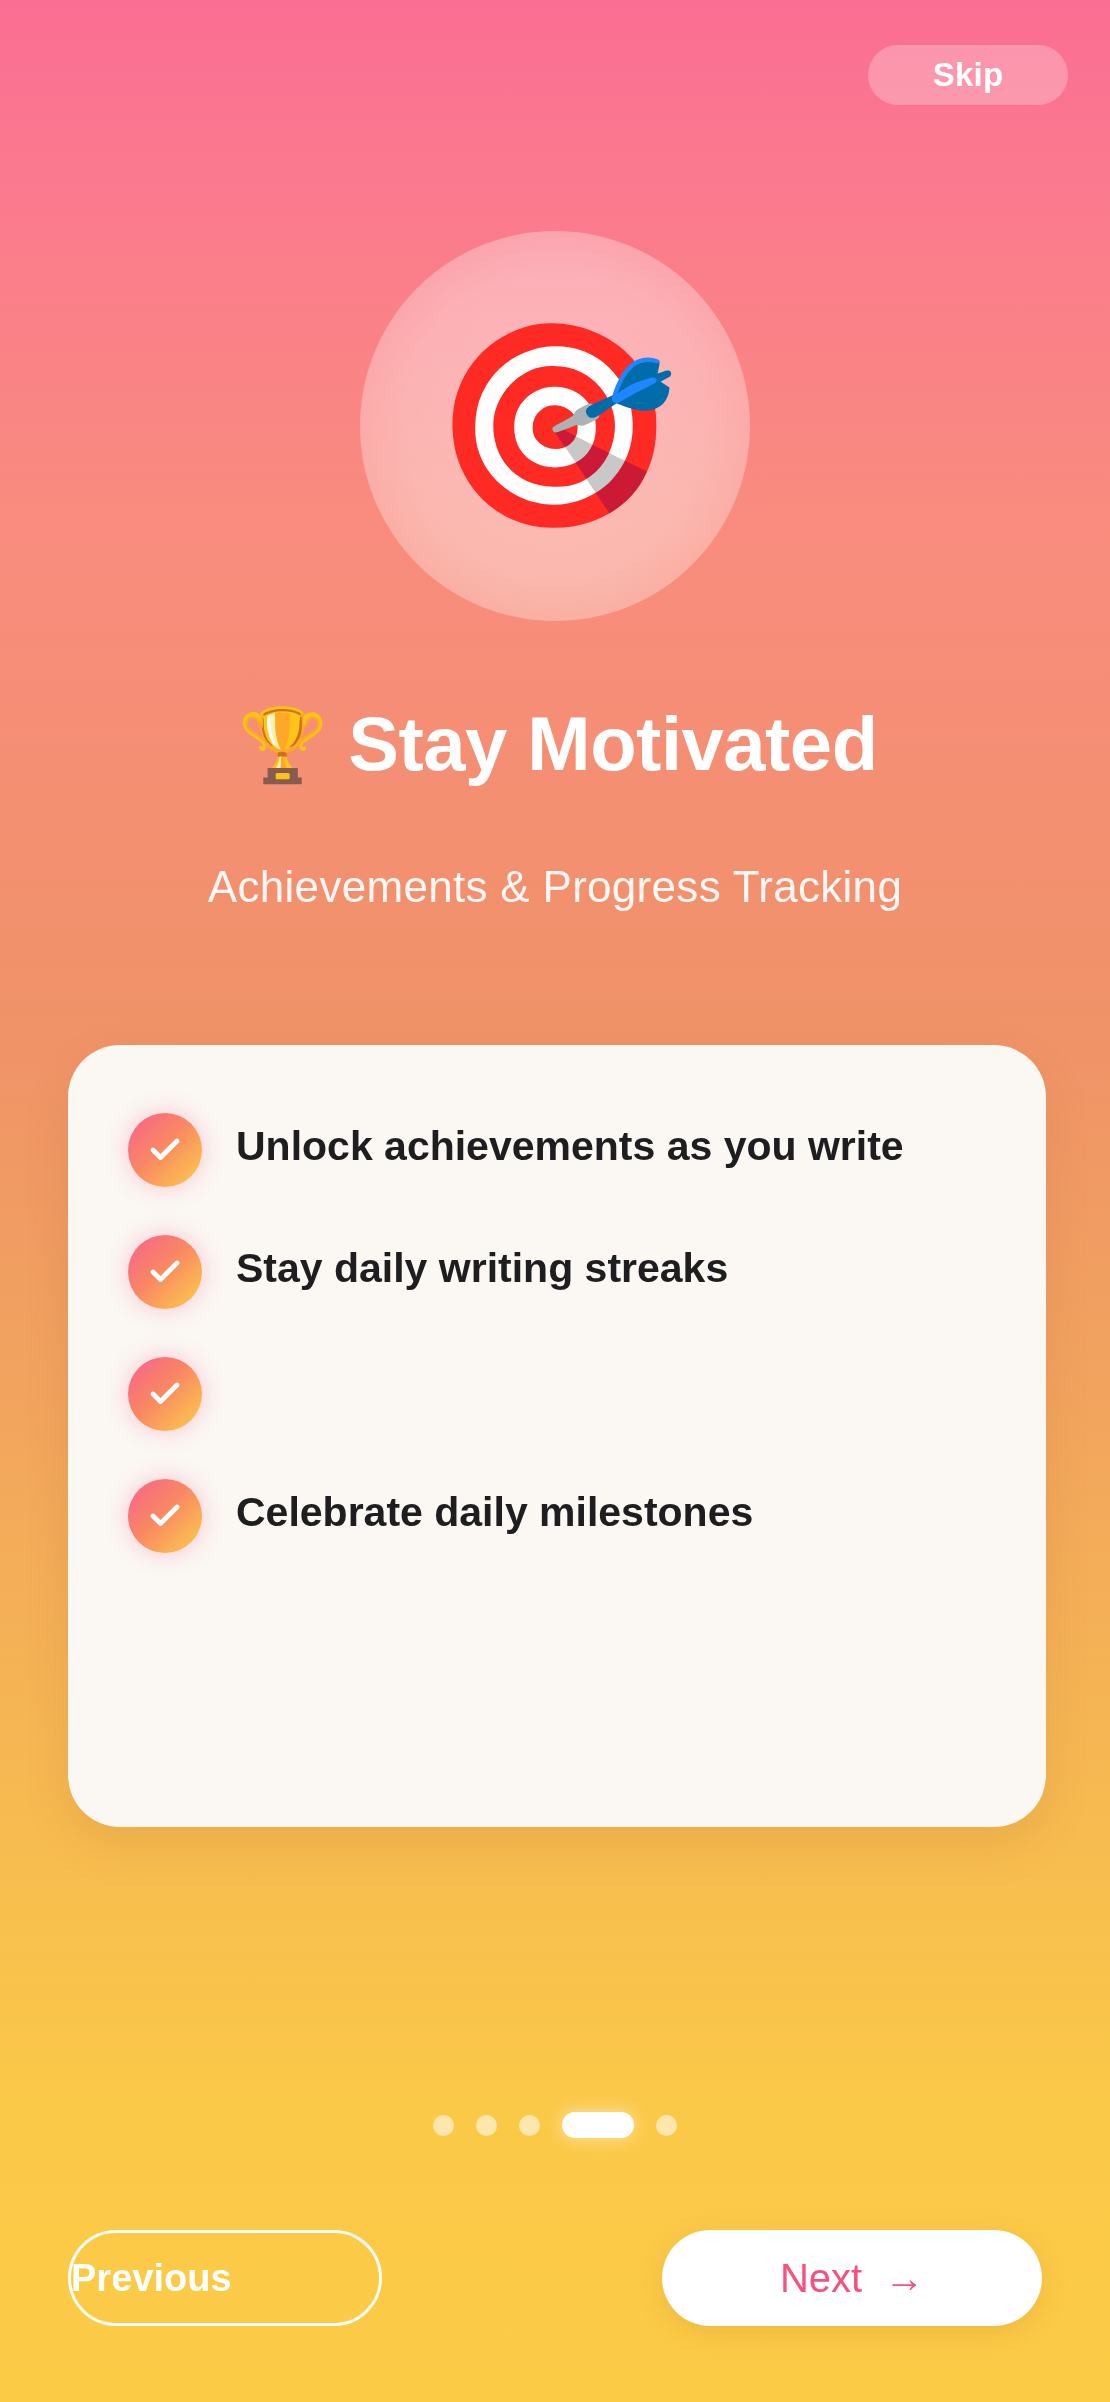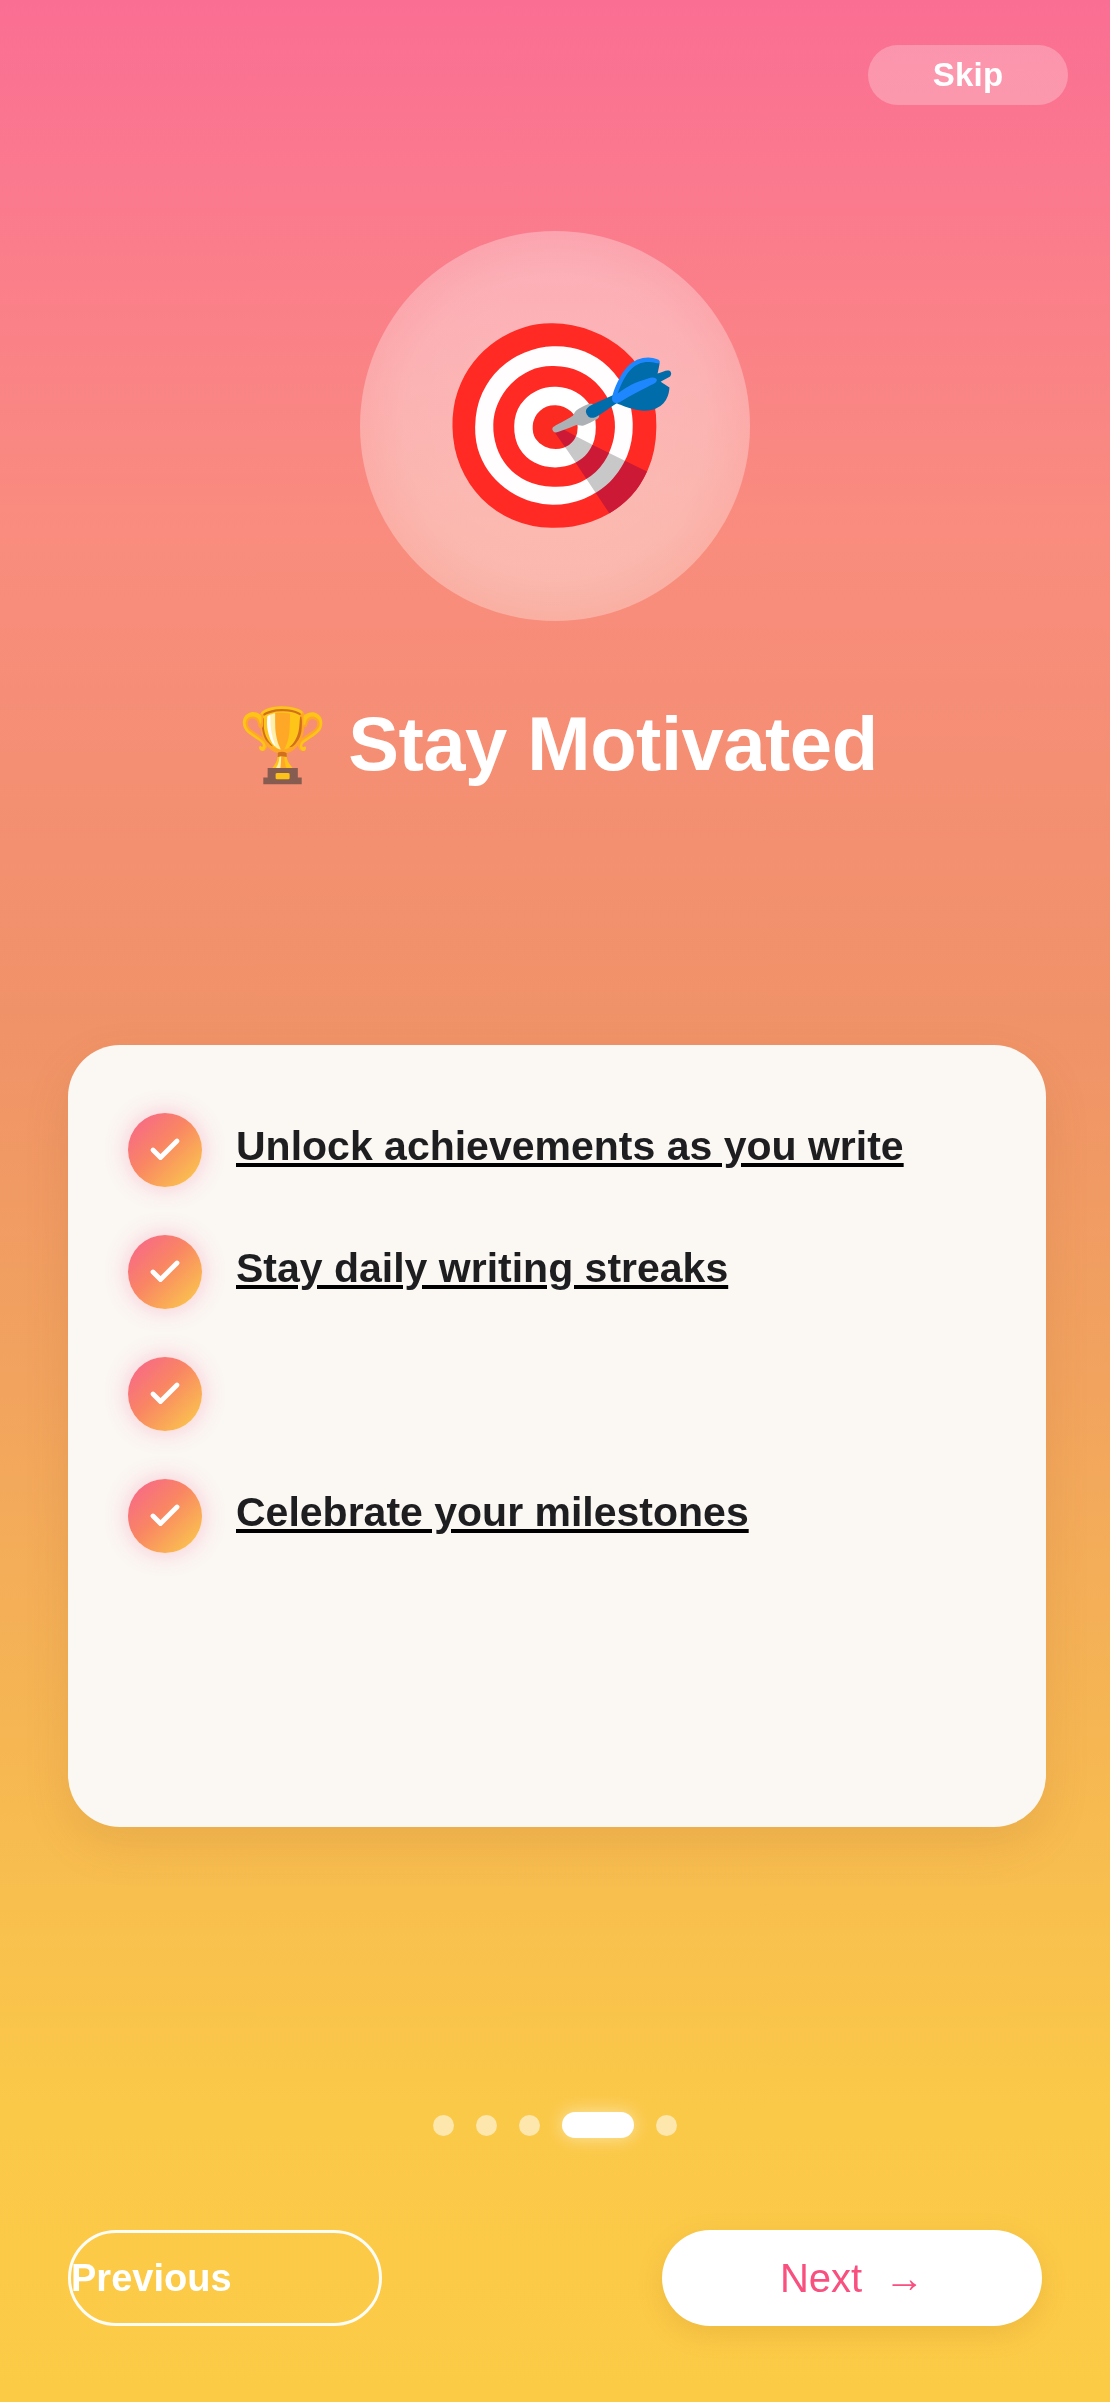--- a/index.html
+++ b/index.html
@@ -122,21 +122,20 @@
     background: #FBF7F3;
     border-radius: 52px;
     padding: 68px 60px 60px 60px;
     box-shadow: 0 18px 46px rgba(150, 80, 40, 0.13);
   }
 
   .feature-row {
     display: flex;
     align-items: flex-start;
     margin-bottom: 48px;
-    text-decoration: underline;
   }
   .feature-row:last-child { margin-bottom: 0; }
 
   .check-circle {
     flex: 0 0 auto;
     width: 74px;
     height: 74px;
     border-radius: 50%;
     background: linear-gradient(135deg, #F7628F 0%, #F98663 45%, #FBCF4A 100%);
     display: flex;
@@ -244,20 +243,21 @@
     <div id="hero-circle">
       <div id="hero-emoji">🎯</div>
     </div>
   </div>
 
   <div id="title">
     <span class="emoji">🏆</span>
     <span>Stay Motivated</span>
   </div>
 
+  <div id="subtitle">Achievements &amp; Progress Tracking</div>
 
   <div id="feature-card">
 
     <div class="feature-row">
       <span class="check-circle">
         <svg width="36" height="36" viewBox="0 0 24 24" fill="none" stroke="#FFFFFF" stroke-width="3.2" stroke-linecap="round" stroke-linejoin="round">
           <polyline points="20 6 9 17 4 12"></polyline>
         </svg>
       </span>
       <span class="feature-text">Unlock achievements as you write</span>
@@ -279,21 +279,21 @@
         </svg>
       </span>
     </div>
 
     <div class="feature-row">
       <span class="check-circle">
         <svg width="36" height="36" viewBox="0 0 24 24" fill="none" stroke="#FFFFFF" stroke-width="3.2" stroke-linecap="round" stroke-linejoin="round">
           <polyline points="20 6 9 17 4 12"></polyline>
         </svg>
       </span>
-      <span class="feature-text">Celebrate your milestones</span>
+      <span class="feature-text">Celebrate daily milestones</span>
     </div>
 
   </div>
 
   <div id="dots">
     <span class="dot"></span>
     <span class="dot"></span>
     <span class="dot"></span>
     <span class="dot active"></span>
     <span class="dot"></span>

